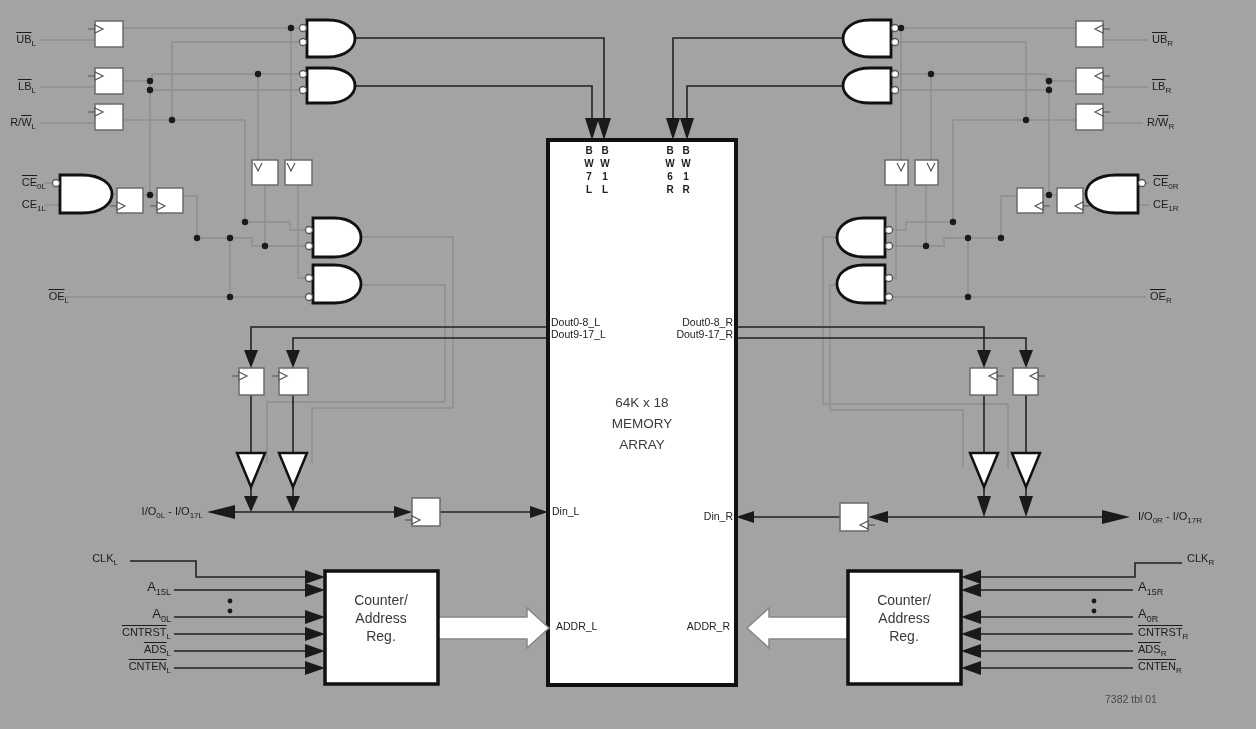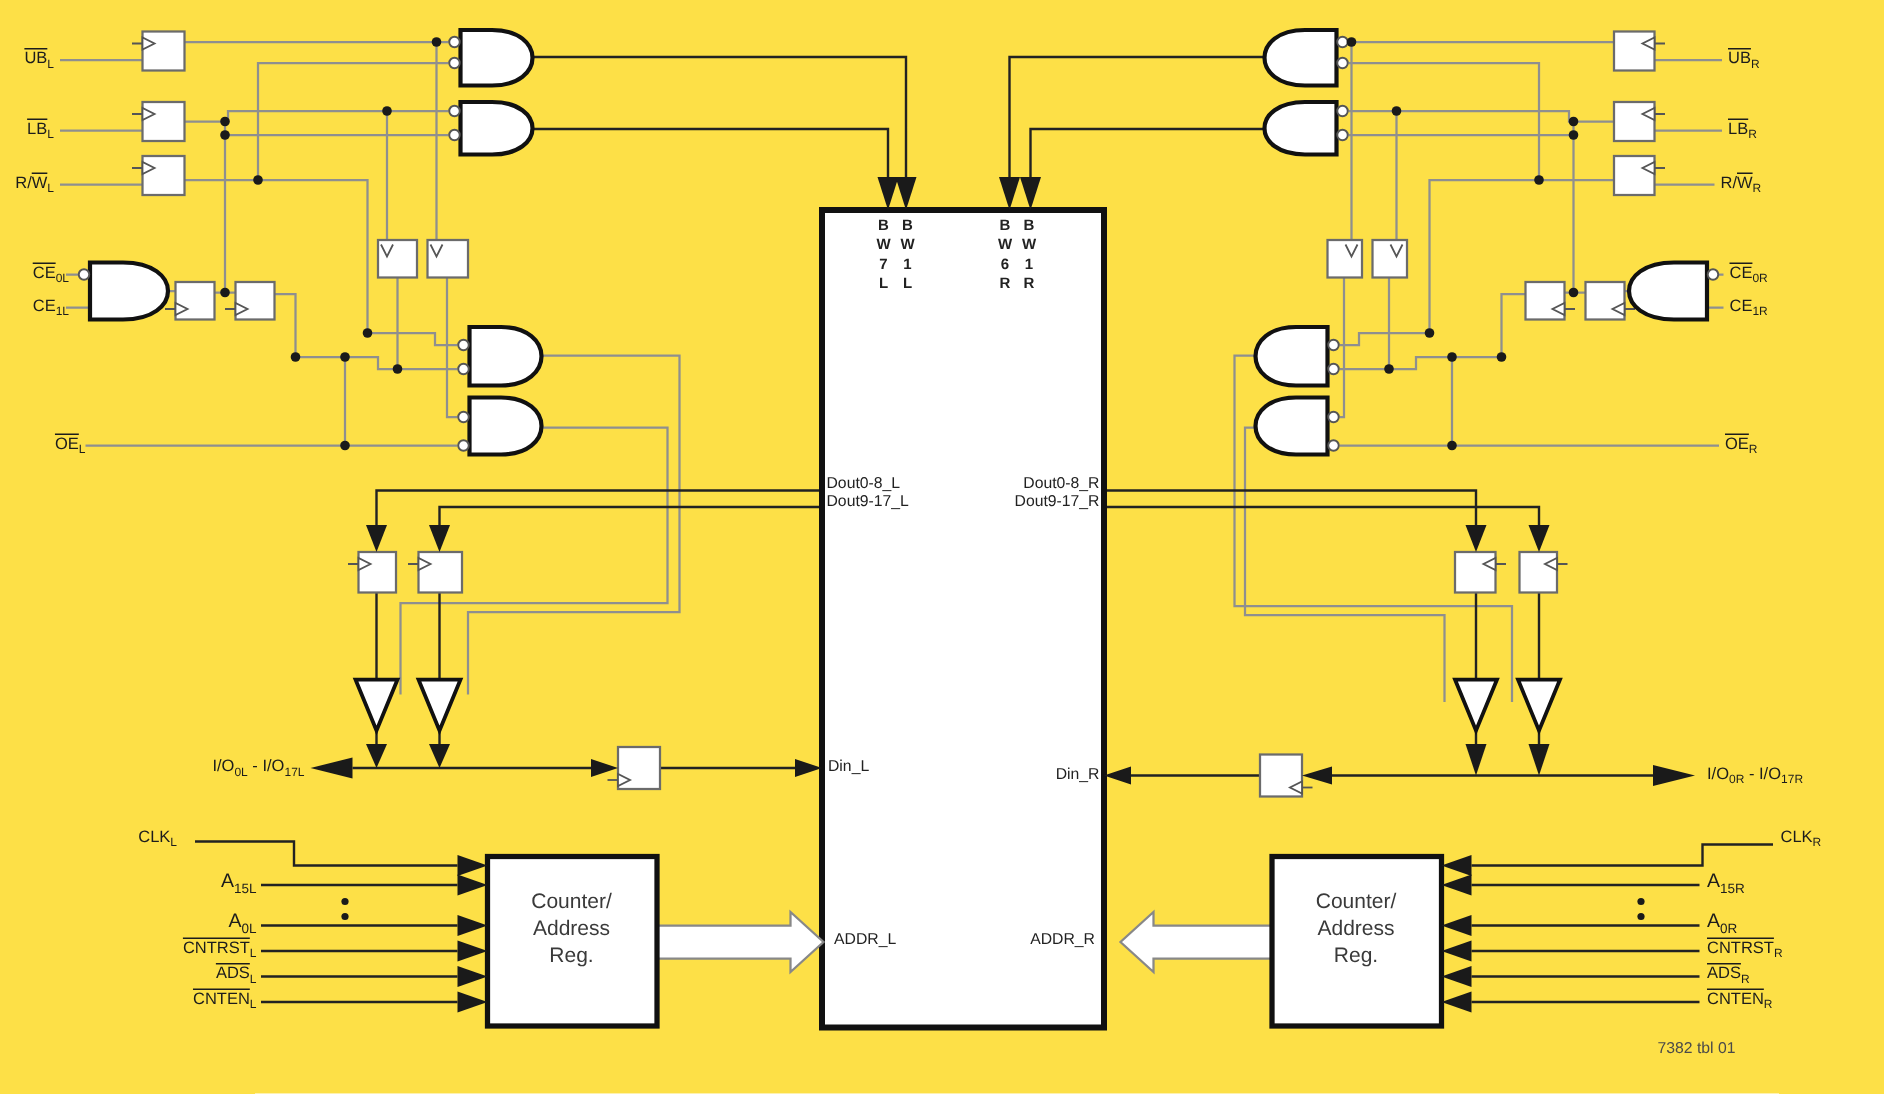--- a/index.html
+++ b/index.html
@@ -1,16 +1,16 @@
 <!DOCTYPE html>
 <html><head>
 <meta charset="utf-8">
 <style>
   html,body{margin:0;padding:0;background:#fff;}
-  #stage{position:relative;width:1256px;height:729px;background:#fde047;overflow:hidden;
+  #stage{position:relative;width:1256px;height:729px;background:#a3a3a3;overflow:hidden;
          font-family:"Liberation Sans",sans-serif;}
   #cir{position:absolute;left:0;top:0;}
   .lbl{position:absolute;font-size:11px;color:#1c1c1c;white-space:nowrap;line-height:14px;}
   .lbl sub{font-size:8px;line-height:8px;}
   .ovl{text-decoration:overline;}
   .tar{text-align:right;}
   .big{font-size:13px;}
   .big sub{font-size:9px;margin-top:32px;}
   .port{position:absolute;width:12px;font-size:10px;font-weight:700;line-height:13px;
         text-align:center;color:#222;white-space:normal;}
@@ -233,21 +233,21 @@
     <circle cx="1094" cy="601" r="2.4"></circle>
         <circle cx="1094" cy="611" r="2.4"></circle>
   </g>
 </svg>
 
 <div class="lbl tar" style="left:0;top:32px;width:36px"><span></span><span class="ovl">UB</span><sub>L</sub></div>
 <div class="lbl tar" style="left:0;top:79px;width:36px"><span></span><span class="ovl">LB</span><sub>L</sub></div>
 <div class="lbl tar" style="left:0;top:115px;width:36px"><span>R/</span><span class="ovl">W</span><sub>L</sub></div>
 <div class="lbl tar" style="left:0;top:175px;width:46px"><span class="ovl">CE</span><sub>0L</sub></div>
 <div class="lbl tar" style="left:0;top:197px;width:46px"><span>CE</span><sub>1L</sub></div>
-<div class="lbl tar" style="left:4px;top:289px;width:53px"><span class="ovl">OE</span><sub>L</sub></div>
+<div class="lbl tar" style="left:16px;top:289px;width:53px"><span class="ovl">OE</span><sub>L</sub></div>
 <div class="lbl tar" style="left:100px;top:504px;width:103px"><span>I/O</span><sub>0L</sub><span> - I/O</span><sub>17L</sub></div>
 <div class="lbl tar" style="left:70px;top:551px;width:48px"><span>CLK</span><sub>L</sub></div>
 <div class="lbl tar big" style="left:100px;top:580px;width:71px"><span>A</span><sub>15L</sub></div>
 <div class="lbl tar big" style="left:100px;top:607px;width:71px"><span>A</span><sub>0L</sub></div>
 <div class="lbl tar" style="left:90px;top:625px;width:81px"><span class="ovl">CNTRST</span><sub>L</sub></div>
 <div class="lbl tar" style="left:100px;top:642px;width:71px"><span class="ovl">ADS</span><sub>L</sub></div>
 <div class="lbl tar" style="left:90px;top:659px;width:81px"><span class="ovl">CNTEN</span><sub>L</sub></div>
 
 <div class="lbl" style="left:1152px;top:32px"><span></span><span class="ovl">UB</span><sub>R</sub></div>
 <div class="lbl" style="left:1152px;top:79px"><span></span><span class="ovl">LB</span><sub>R</sub></div>
@@ -269,20 +269,23 @@
 <div class="port" style="left:680px;top:144px">B W 1 R</div>
 <div class="mlabel" style="left:551px;top:316px">Dout0-8_L</div>
 <div class="mlabel" style="left:551px;top:328px">Dout9-17_L</div>
 <div class="mlabel tar" style="left:633px;top:316px;width:100px">Dout0-8_R</div>
 <div class="mlabel tar" style="left:633px;top:328px;width:100px">Dout9-17_R</div>
 <div class="mlabel" style="left:552px;top:505px">Din_L</div>
 <div class="mlabel tar" style="left:633px;top:510px;width:100px">Din_R</div>
 <div class="mlabel" style="left:556px;top:620px">ADDR_L</div>
 <div class="mlabel tar" style="left:630px;top:620px;width:100px">ADDR_R</div>
 
+<div id="memtitle" class="blocktxt">64K x 18
+MEMORY
+ARRAY</div>
 <div class="blocktxt cntrtxt" style="left:331px">Counter/
 Address
 Reg.</div>
 <div class="blocktxt cntrtxt" style="left:854px">Counter/
 Address
 Reg.</div>
 
 <div id="caption">7382 tbl 01</div>
 
 </div>

